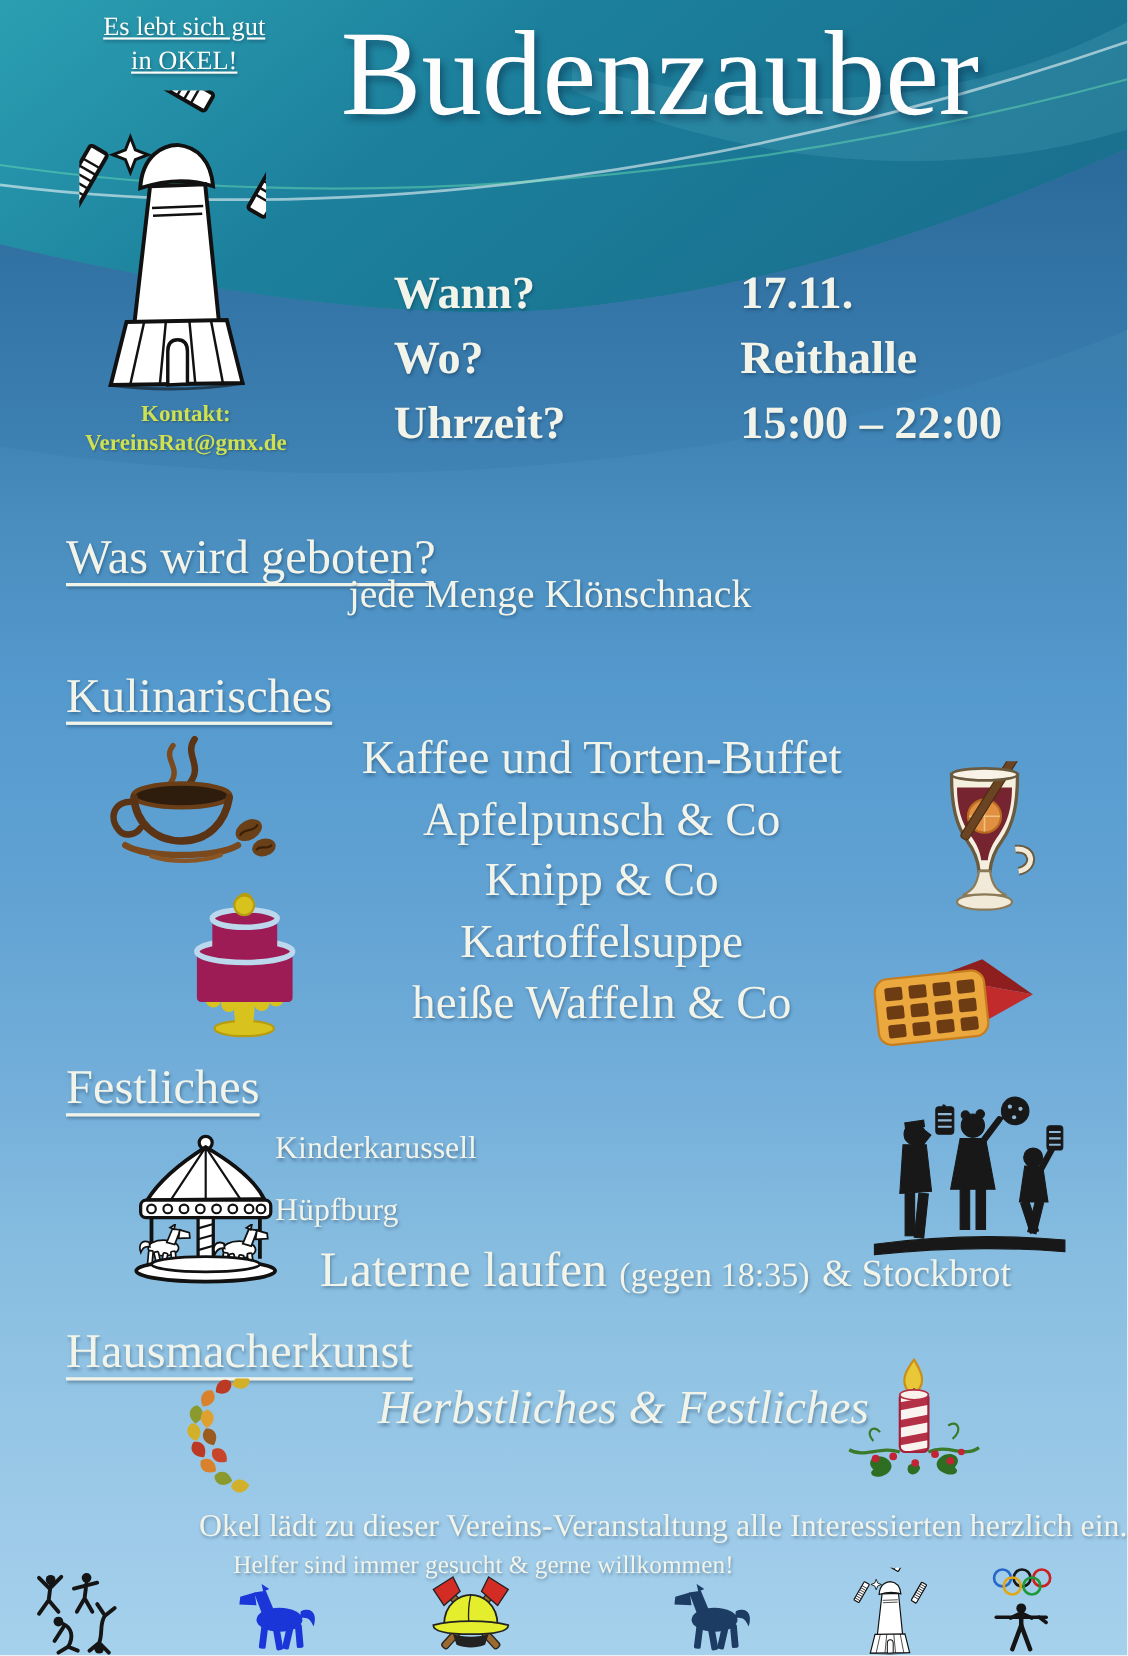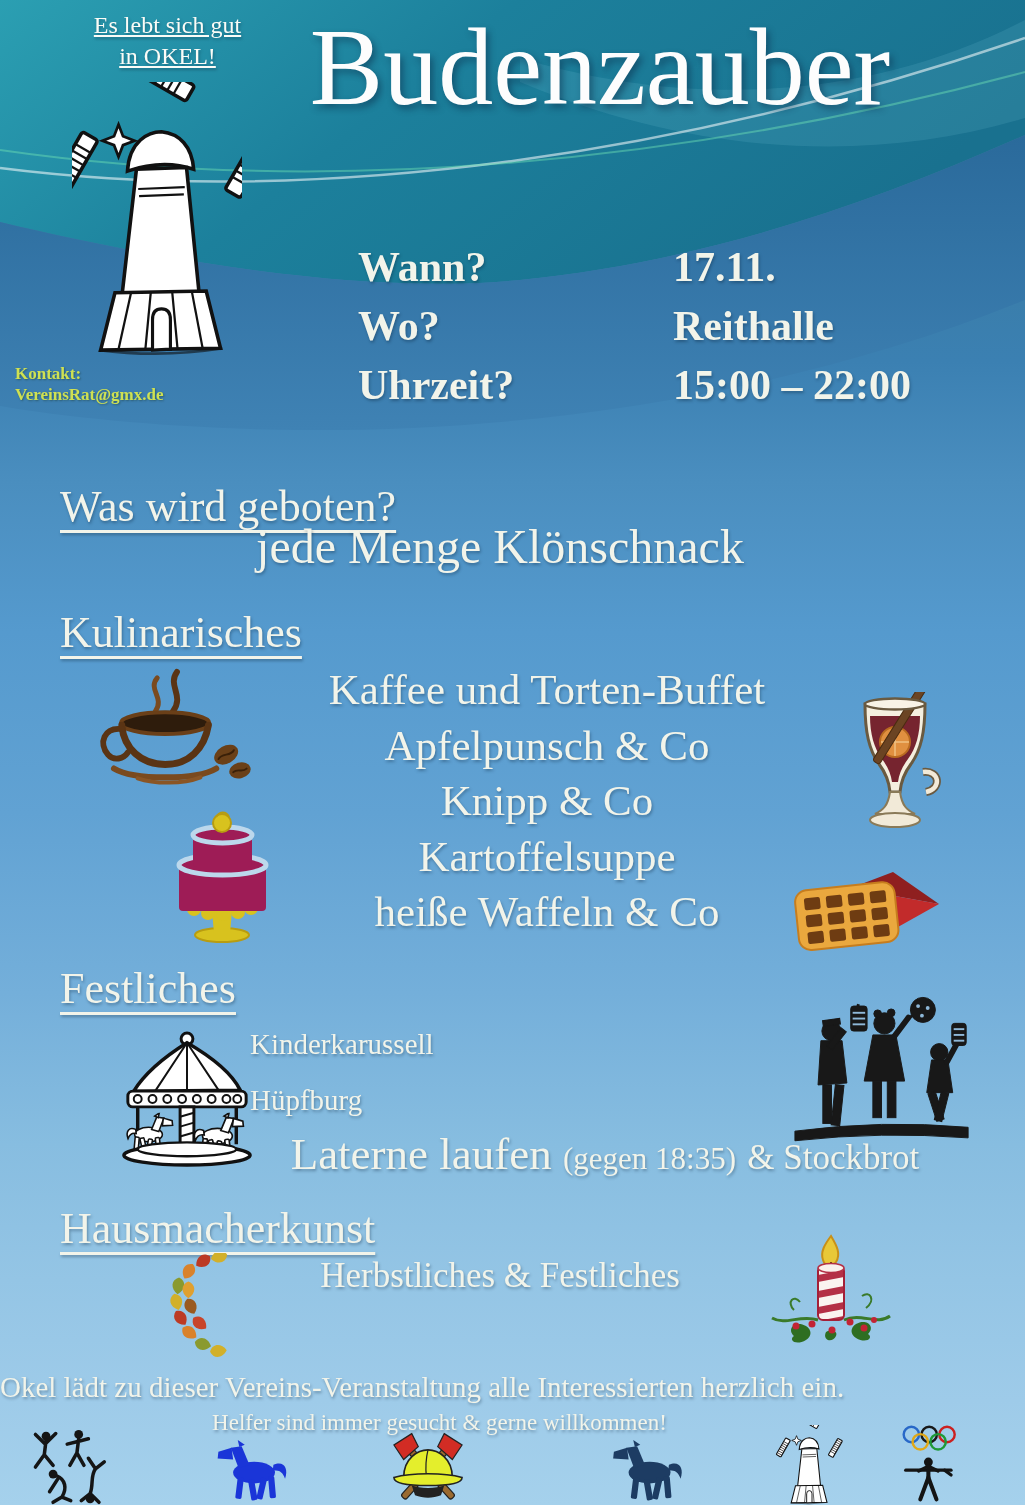--- a/index.html
+++ b/index.html
@@ -13,36 +13,36 @@
     background:linear-gradient(180deg,
       #2c6f9e 0%, #38799c 10%, #3b80b2 24%, #4a8ebf 32%,
       #559ace 42%, #61a2d3 54%, #74afda 66%, #87bde0 76%,
       #94c5e5 85%, #9ecbe9 93%, #a5d1ec 100%);
   }
   .bg-waves{position:absolute;top:0;left:0;width:1025px;height:540px;}
   .abs{position:absolute;}
   .txt-shadow{text-shadow:1px 2px 3px rgba(8,32,54,.35);}
   .tagline{left:55px;top:10px;width:225px;text-align:center;font-size:24px;line-height:1.3;color:#fbfcf7;text-decoration:underline;}
   .logo{left:72px;top:82px;width:170px;height:282px;}
-  .contact{left:15px;top:363px;width:280px;font-weight:bold;font-size:17px;line-height:1.25;color:#cfe152;text-shadow:1px 1px 2px rgba(20,40,20,.4);}
+  .contact{left:29px;top:363px;width:280px;text-align:center;font-weight:bold;font-size:21px;line-height:1.25;color:#cfe152;text-shadow:1px 1px 2px rgba(20,40,20,.4);}
   .title{left:180px;top:0px;width:840px;text-align:center;font-size:110px;line-height:1.22;color:#fdfdfd;text-shadow:3px 4px 7px rgba(8,30,60,.45);}
   .details{left:358px;top:238px;display:grid;grid-template-columns:315px auto;font-size:42px;line-height:59px;color:#f2f4ea;font-weight:bold;}
   .section-h{font-size:44px;text-decoration:underline;text-decoration-thickness:2.5px;text-underline-offset:9px;color:#f2f4ea;}
   .h-angebot{left:60px;top:481px;}
-  .angebot-line{left:150px;top:519px;width:700px;text-align:center;font-size:48px;}
+  .angebot-line{left:150px;top:519px;width:700px;text-align:center;font-size:36px;}
   .h-kulinarisches{left:60px;top:607px;}
   .food-list{left:197px;top:662px;width:700px;text-align:center;font-size:43px;line-height:55.5px;}
   .h-aufregendes{left:60px;top:963px;}
   .fun-list{left:250px;top:1016px;width:600px;font-size:29px;line-height:56px;}
   .lantern-line{left:235px;top:1128px;width:740px;text-align:center;font-size:45px;}
   .lantern-note{font-size:31px;}
   .lantern-suffix{font-size:35px;}
   .h-hausmacher{left:60px;top:1203px;}
-  .hausmacher-line{left:210px;top:1256px;width:580px;text-align:center;font-size:35px;}
-  .invite{left:0;top:1371px;width:1025px;text-align:left;font-size:29px;}
+  .hausmacher-line{left:210px;top:1256px;width:580px;text-align:right;font-size:43px;font-style:italic;}
+  .invite{left:0;top:1371px;width:1025px;text-align:right;font-size:29px;}
   .helpers{left:0;top:1410px;width:879px;text-align:center;font-size:23px;}
   .icon{position:absolute;}
 </style>
 </head>
 <body>
 
 <svg width="0" height="0" style="position:absolute">
   <defs>
     <g id="blade">
       <rect x="16" y="-10" width="72" height="20" rx="3" fill="#ffffff" stroke="#111111" stroke-width="4"></rect>

